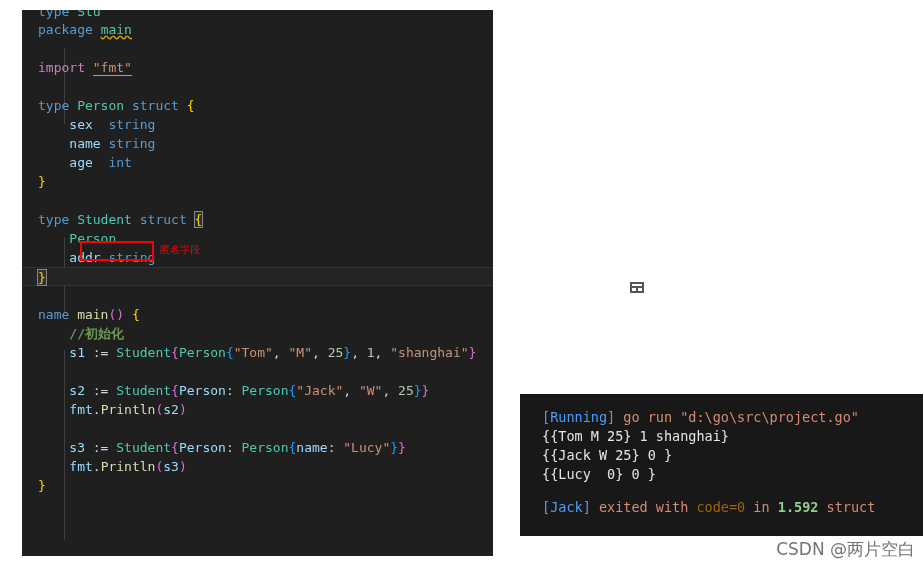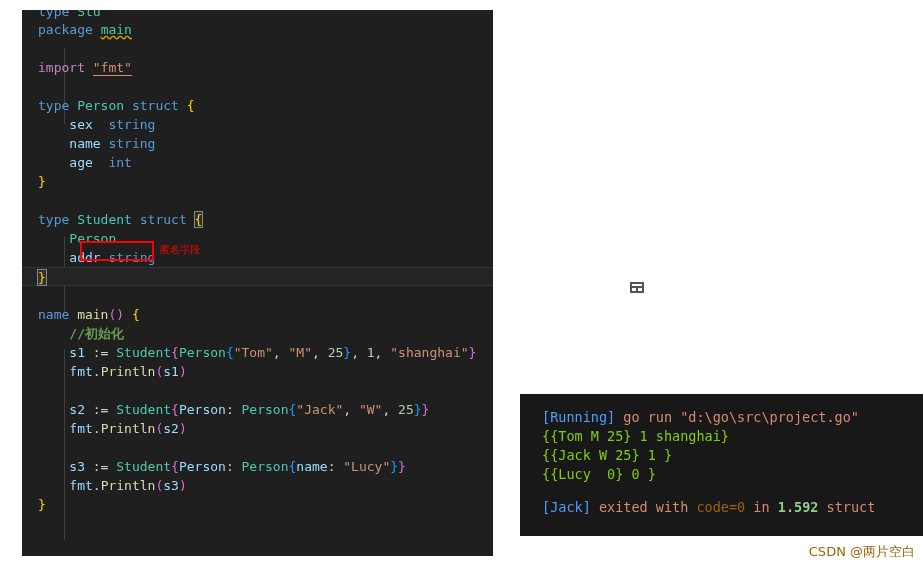--- a/index.html
+++ b/index.html
@@ -151,31 +151,31 @@
     font-family: "DejaVu Sans Mono", monospace;
     white-space: pre;
     color: #cccccc;
     padding-left: 22px;
     box-sizing: border-box;
   }
   .tline.pad-top { margin-top: 14px; }
   .tline.blank { height: 14px; }
   .t-tag  { color: #4f9cf9; }
   .t-cmd  { color: #d98a70; }
-  .t-out  { color: #84cc16; }
+  .t-out  { color: #e5e5e5; }
   .t-kv   { color: #a16207; }
   .t-num  { color: #8fce8f; font-weight: bold; }
 
   
   #watermark {
     position: absolute;
     right: 8px;
     bottom: 3px;
-    font-size: 13px;
-    color: #a16207;
+    font-size: 17px;
+    color: #737373;
     font-family: "DejaVu Sans", sans-serif;
     white-space: nowrap;
   }
 </style>
 </head>
 <body>
 
 <div id="editor">
   <div class="code-area">
 
@@ -217,21 +217,20 @@
     <div class="line current"><span class="brace-y bracket-match">}</span></div>
 
     <div class="line"> </div>
 
     <div class="line"><span class="kw">name</span> <span class="fn">main</span><span class="brace-m">()</span> <span class="brace-y">{</span></div>
 
     <div class="line">    <span class="cmt">//初始化</span></div>
 
     <div class="line">    <span class="ident">s1</span> <span class="punct">:=</span> <span class="type">Student</span><span class="brace-m">{</span><span class="type">Person</span><span class="brace-b">{</span><span class="str">"Tom"</span><span class="punct">, </span><span class="str">"M"</span><span class="punct">, </span><span class="num">25</span><span class="brace-b">}</span><span class="punct">, </span><span class="num">1</span><span class="punct">, </span><span class="str">"shanghai"</span><span class="brace-m">}</span></div>
 
-    <div class="line">    <span class="ident">fmt</span><span class="punct">.</span><span class="fn">Println</span><span class="brace-m">(</span><span class="ident">s1</span><span class="brace-m">)</span></div>
 
     <div class="line"> </div>
 
     <div class="line">    <span class="ident">s2</span> <span class="punct">:=</span> <span class="type">Student</span><span class="brace-m">{</span><span class="ident">Person</span><span class="punct">: </span><span class="type">Person</span><span class="brace-b">{</span><span class="str">"Jack"</span><span class="punct">, </span><span class="str">"W"</span><span class="punct">, </span><span class="num">25</span><span class="brace-b">}</span><span class="brace-m">}</span></div>
 
     <div class="line">    <span class="ident">fmt</span><span class="punct">.</span><span class="fn">Println</span><span class="brace-m">(</span><span class="ident">s2</span><span class="brace-m">)</span></div>
 
     <div class="line"> </div>
 
     <div class="line">    <span class="ident">s3</span> <span class="punct">:=</span> <span class="type">Student</span><span class="brace-m">{</span><span class="ident">Person</span><span class="punct">: </span><span class="type">Person</span><span class="brace-b">{</span><span class="ident">name</span><span class="punct">: </span><span class="str">"Lucy"</span><span class="brace-b">}</span><span class="brace-m">}</span></div>
@@ -244,19 +243,19 @@
 
   <div class="anno-box"></div>
   <div class="anno-text">匿名字段</div>
 </div>
 
 <div id="panel-icon"></div>
 
 <div id="terminal">
   <div class="tline pad-top"><span class="t-tag">[Running]</span><span class="t-cmd"> <span>go run "d:\go\src\project.go"</span></span></div>
   <div class="tline"><span class="t-out">{{Tom M 25} 1 shanghai}</span></div>
-  <div class="tline"><span class="t-out">{{Jack W 25} 1 }</span></div>
+  <div class="tline"><span class="t-out">{{Jack W 25} 0 }</span></div>
   <div class="tline"><span class="t-out">{{Lucy  0} 0 }</span></div>
   <div class="tline blank"> </div>
   <div class="tline"><span class="t-tag">[Jack]</span><span class="t-cmd"> exited with </span><span class="t-kv">code=0</span><span class="t-cmd"> in </span><span class="t-num">1.592</span><span class="t-cmd"> struct</span></div>
 </div>
 
 <div id="watermark">CSDN @两片空白</div>
 
 </body></html>

